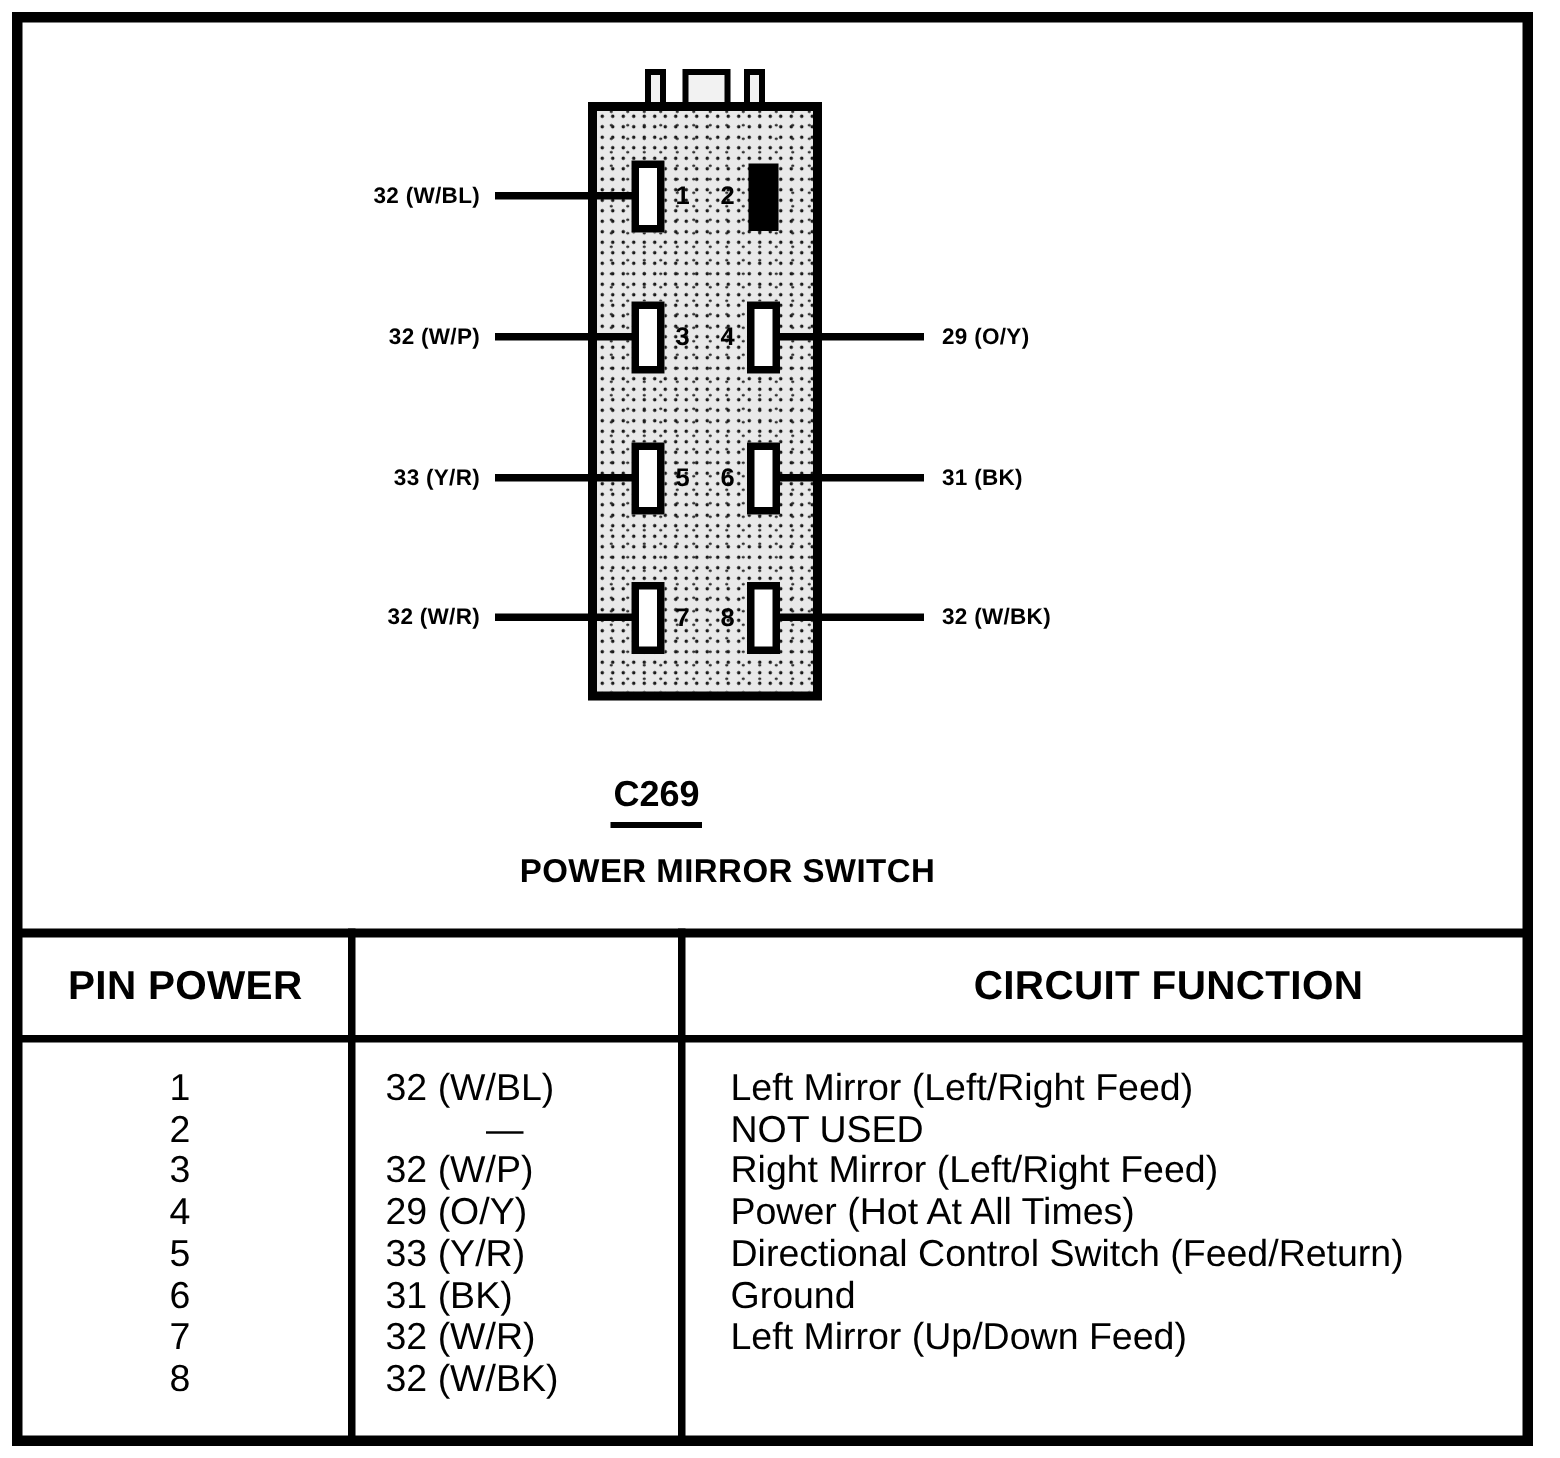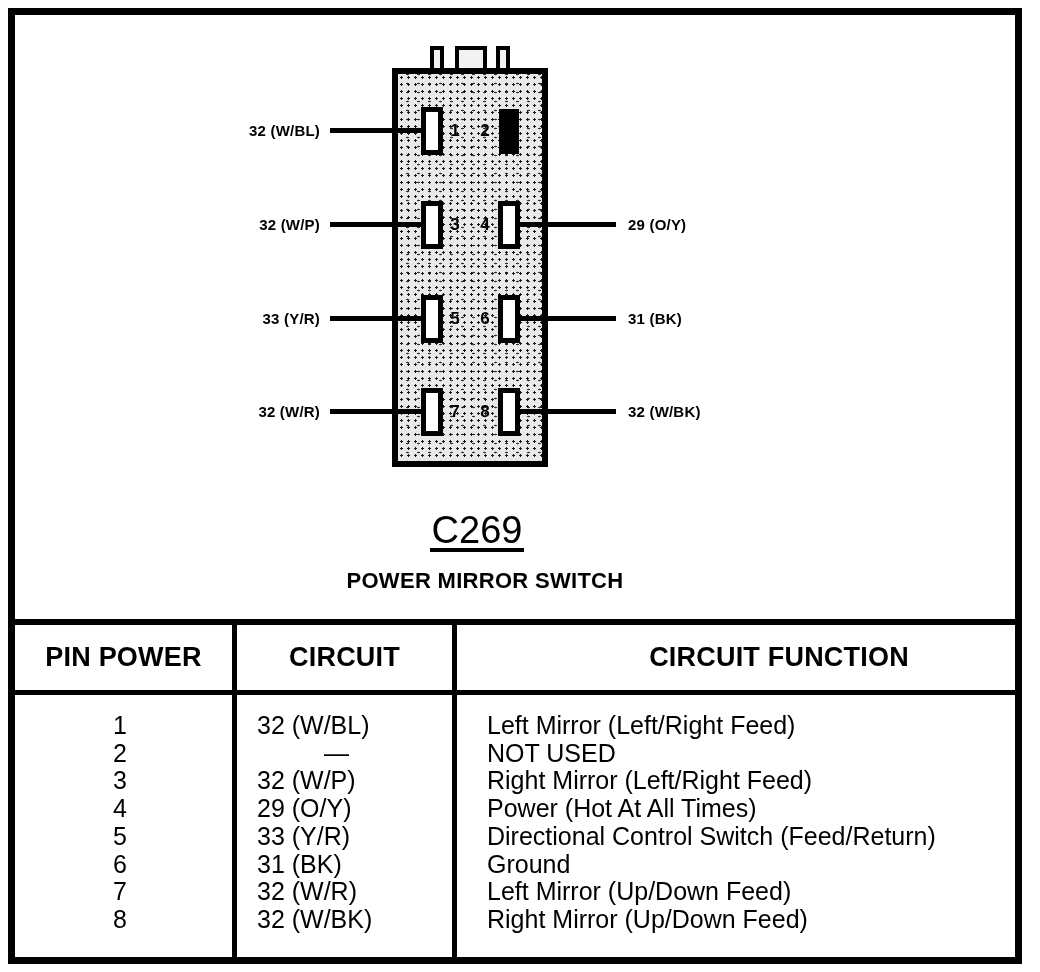--- a/index.html
+++ b/index.html
@@ -42,22 +42,22 @@
   }
   .wire-line { position:absolute; height:5px; background:#000; }
   .wire-label {
     position:absolute; font-size:15px; font-weight:700; line-height:19px;
     letter-spacing:0.2px; white-space:nowrap;
   }
   .wire-label.left { text-align:right; }
   .wire-label.right { text-align:left; }
   
   .conn-id {
-    position:absolute; left:407px; top:515px; width:140px; text-align:center;
-    font-size:38px; font-weight:400; line-height:30px;
+    position:absolute; left:407px; top:515px; width:140px; text-align:left;
+    font-size:24px; font-weight:700; line-height:30px;
   }
   .conn-id span { display:inline-block; border-bottom:4px solid #000; padding:0 2px 3px 2px; }
   .conn-name {
     position:absolute; left:185px; top:564px; width:600px; text-align:center;
     font-size:22px; font-weight:700; line-height:34px; letter-spacing:0.3px;
     white-space:nowrap;
   }
   
   .th {
     position:absolute; top:625px; height:65px; line-height:65px;
@@ -119,21 +119,20 @@
     <span>C269</span>
   </div>
   <div class="conn-name">POWER MIRROR SWITCH</div>
 
   <div class="hline" style="left:8px; top:619px; width:1014px; height:6px;"></div>
   <div class="hline" style="left:8px; top:690px; width:1014px; height:5px;"></div>
   <div class="vline" style="left:232px; top:619px; width:5px; height:345px;"></div>
   <div class="vline" style="left:452px; top:619px; width:5px; height:345px;"></div>
 
   <div class="th" style="left:15px;  width:217px;">PIN POWER</div>
-  <div class="th" style="left:237px; width:215px;">CIRCUIT</div>
   <div class="th" style="left:457px; width:558px;margin-left:43px;">CIRCUIT FUNCTION</div>
 
   <div class="tcol center" id="col-pin" style="left:15px;  width:210px;">
       <div>1</div>
       <div>2</div>
       <div>3</div>
       <div>4</div>
       <div>5</div>
       <div>6</div>
       <div>7</div>
@@ -150,16 +149,15 @@
       <div>32 (W/BK)</div>
     </div>
   <div class="tcol" id="col-function" style="left:487px; width:530px;">
       <div>Left Mirror (Left/Right Feed)</div>
       <div>NOT USED</div>
       <div>Right Mirror (Left/Right Feed)</div>
       <div>Power (Hot At All Times)</div>
       <div>Directional Control Switch (Feed/Return)</div>
       <div>Ground</div>
       <div>Left Mirror (Up/Down Feed)</div>
-      <div>Right Mirror (Up/Down Feed)</div>
     </div>
 
 </div>
 
 </body></html>

